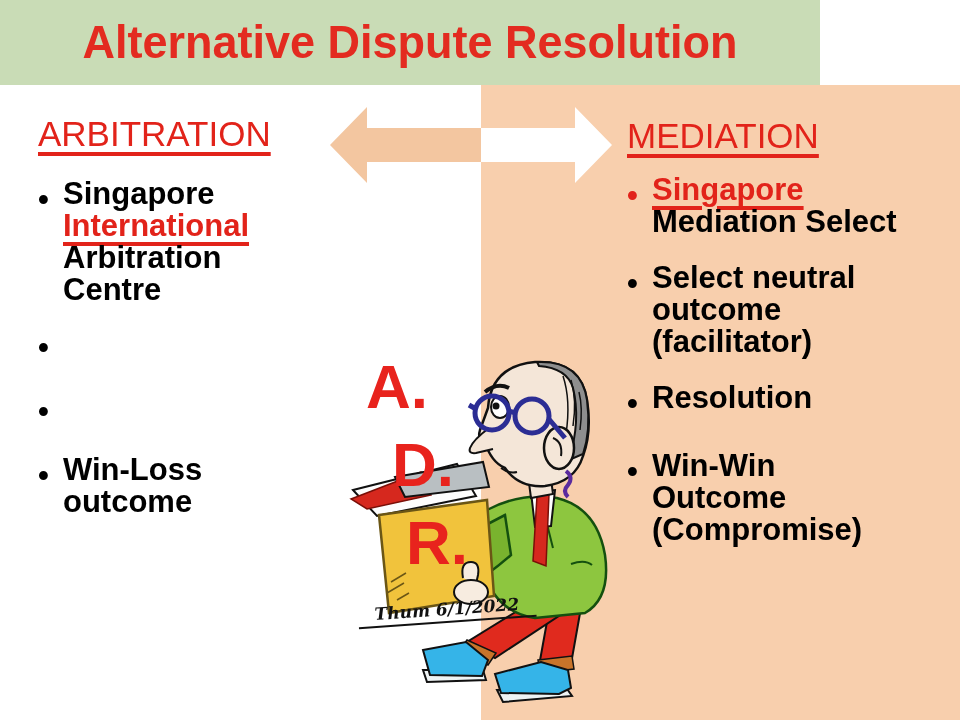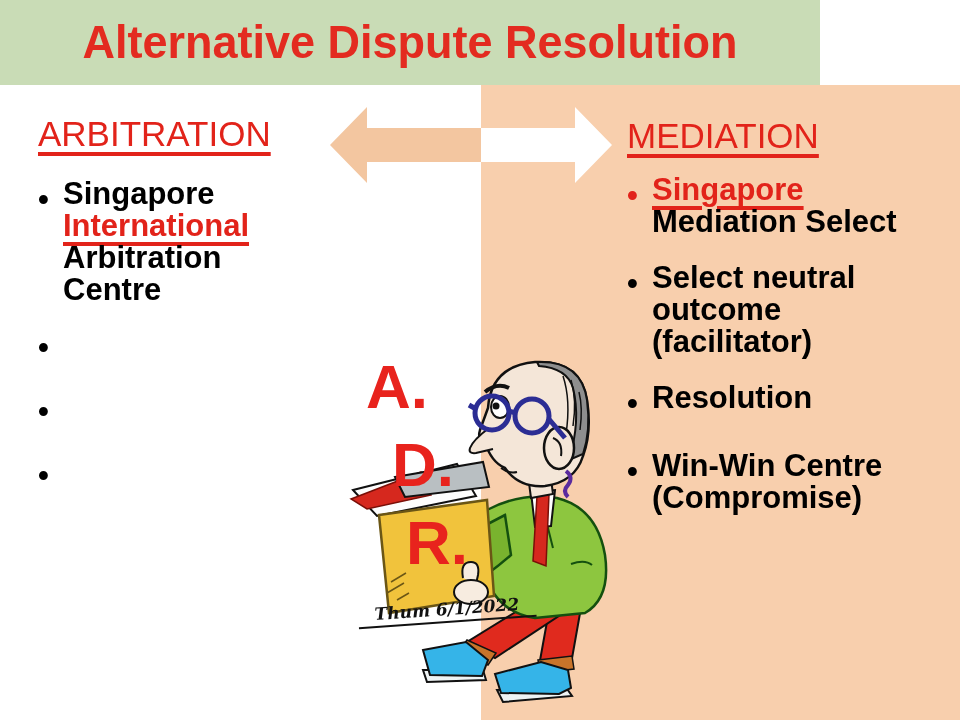--- a/index.html
+++ b/index.html
@@ -103,20 +103,21 @@
     <div class="bullet">
       <span class="dot">•</span>
     </div>
 
     <div class="bullet">
       <span class="dot">•</span>
     </div>
 
     <div class="bullet">
       <span class="dot">•</span>
+      <div class="btext">Win-Loss outcome</div>
     </div>
   </div>
 
   <div class="col col-right">
     <h2 class="heading">MEDIATION</h2>
 
     <div class="bullet">
       <span class="dot red">•</span>
       <div class="btext">
         <span class="red-u">Singapore</span>
@@ -129,21 +130,21 @@
       <div class="btext">Select neutral outcome (facilitator)</div>
     </div>
 
     <div class="bullet">
       <span class="dot">•</span>
       <div class="btext">Resolution</div>
     </div>
 
     <div class="bullet">
       <span class="dot">•</span>
-      <div class="btext">Win-Win Centre (Compromise)</div>
+      <div class="btext">Win-Win Outcome (Compromise)</div>
     </div>
   </div>
 
   <div class="adr-letter adr-a">A.</div>
   <div class="adr-letter adr-d">D.</div>
   <div class="adr-letter adr-r">R.</div>
 
   <svg class="cartoon" viewBox="0 0 300 362">
 
     <g>

